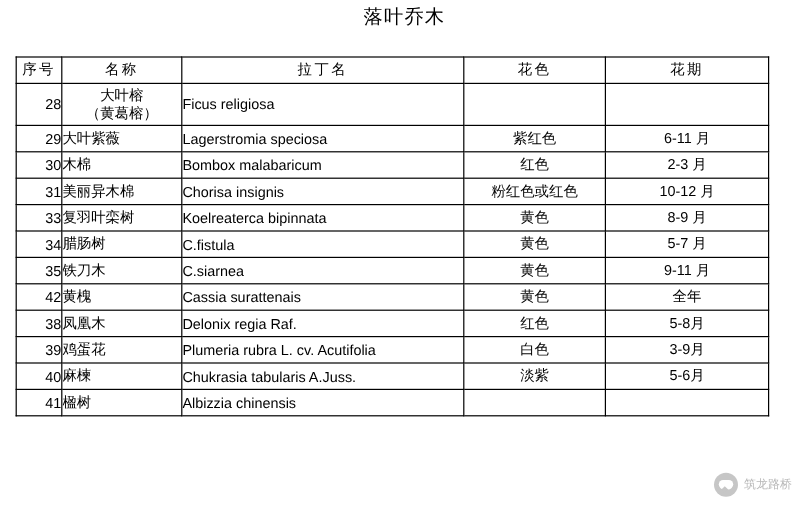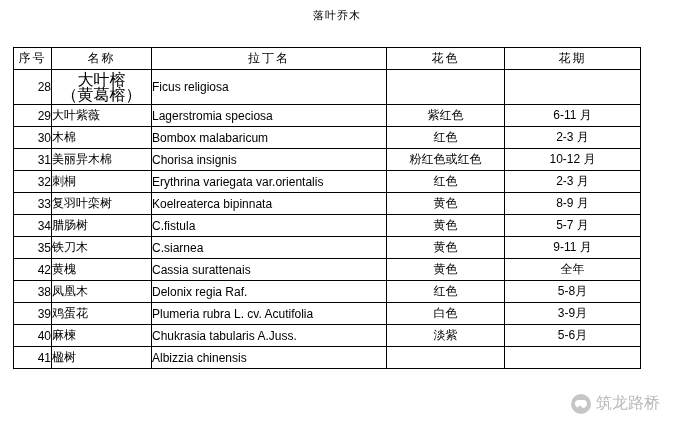--- a/index.html
+++ b/index.html
@@ -10,21 +10,21 @@
     width: 674px;
     height: 424px;
     background: #ffffff;
     font-family: "Liberation Sans", sans-serif;
     color: #000000;
     position: relative;
     overflow: hidden;
   }
   .page-title {
     text-align: center;
-    font-size: 11px;
+    font-size: 16px;
     line-height: 14px;
     padding-top: 8px;
     letter-spacing: 1px;
   }
   .table-wrap {
     position: absolute;
     left: 13px;
     top: 47px;
     width: 627px;
   }
@@ -75,31 +75,31 @@
   .cell-color,
   .cell-period {
     text-align: center;
     font-size: 12px;
   }
   tr.tall td { height: 34px; }
   .two-line {
     display: block;
     line-height: 15px;
     text-align: center;
-    font-size: 16px;
+    font-size: 12px;
   }
   .watermark {
     position: absolute;
     right: 14px;
     bottom: 10px;
     display: flex;
     align-items: center;
     gap: 5px;
     color: #b9b9b9;
-    font-size: 16px;
+    font-size: 10px;
   }
   .wm-circle {
     width: 20px;
     height: 20px;
     border-radius: 50%;
     background: #c6c6c6;
     position: relative;
     flex: none;
   }
   .wm-circle::before {
@@ -172,27 +172,20 @@
         <td class="cell-period">2-3 月</td>
       </tr>
       <tr>
         <td class="cell-no">31</td>
         <td class="cell-name">美丽异木棉</td>
         <td class="cell-latin">Chorisa insignis</td>
         <td class="cell-color">粉红色或红色</td>
         <td class="cell-period">10-12 月</td>
       </tr>
       <tr>
-        <td class="cell-no">32</td>
-        <td class="cell-name">刺桐</td>
-        <td class="cell-latin">Erythrina variegata var.orientalis</td>
-        <td class="cell-color">红色</td>
-        <td class="cell-period">2-3 月</td>
-      </tr>
-      <tr>
         <td class="cell-no">33</td>
         <td class="cell-name">复羽叶栾树</td>
         <td class="cell-latin">Koelreaterca bipinnata</td>
         <td class="cell-color">黄色</td>
         <td class="cell-period">8-9 月</td>
       </tr>
       <tr>
         <td class="cell-no">34</td>
         <td class="cell-name">腊肠树</td>
         <td class="cell-latin">C.fistula</td>

